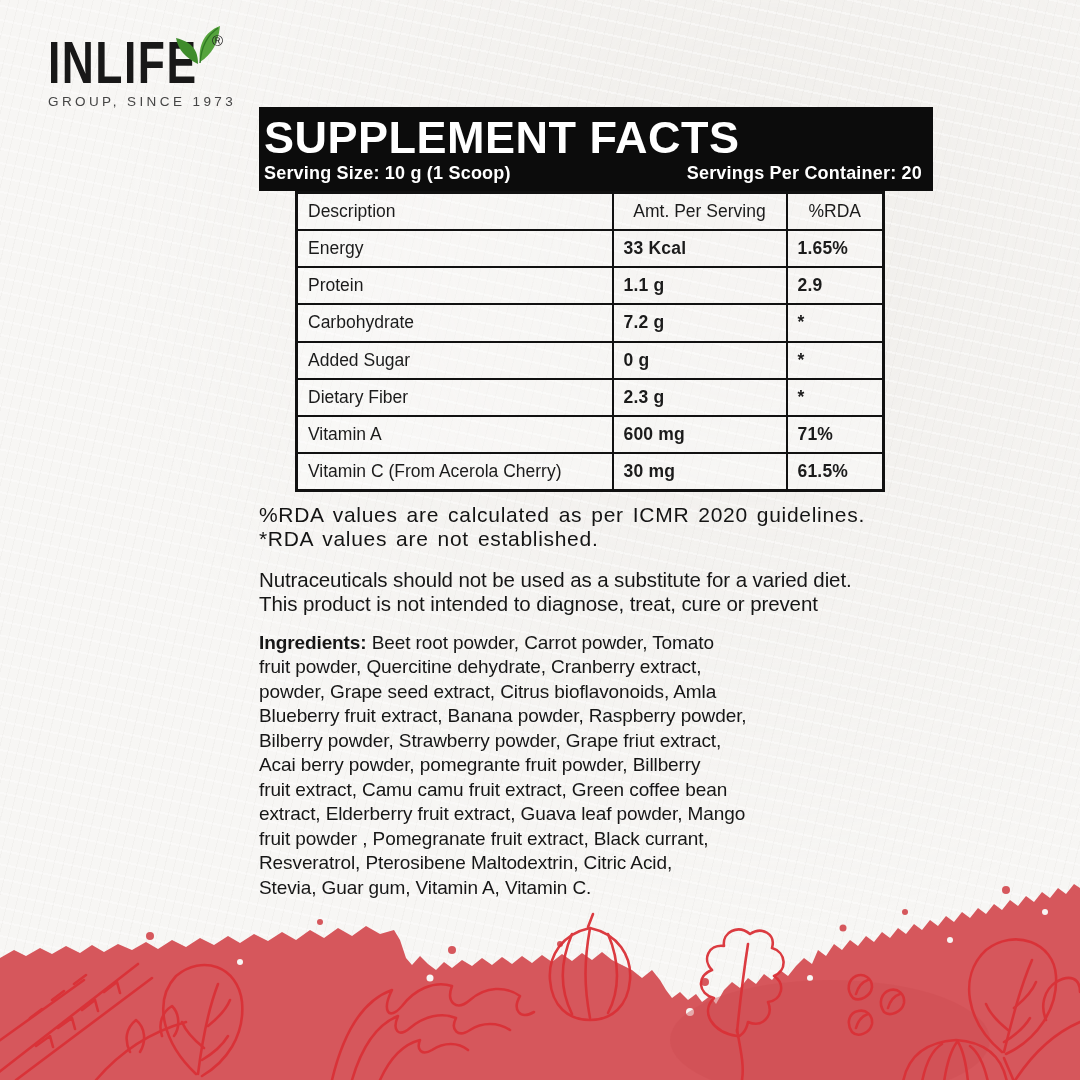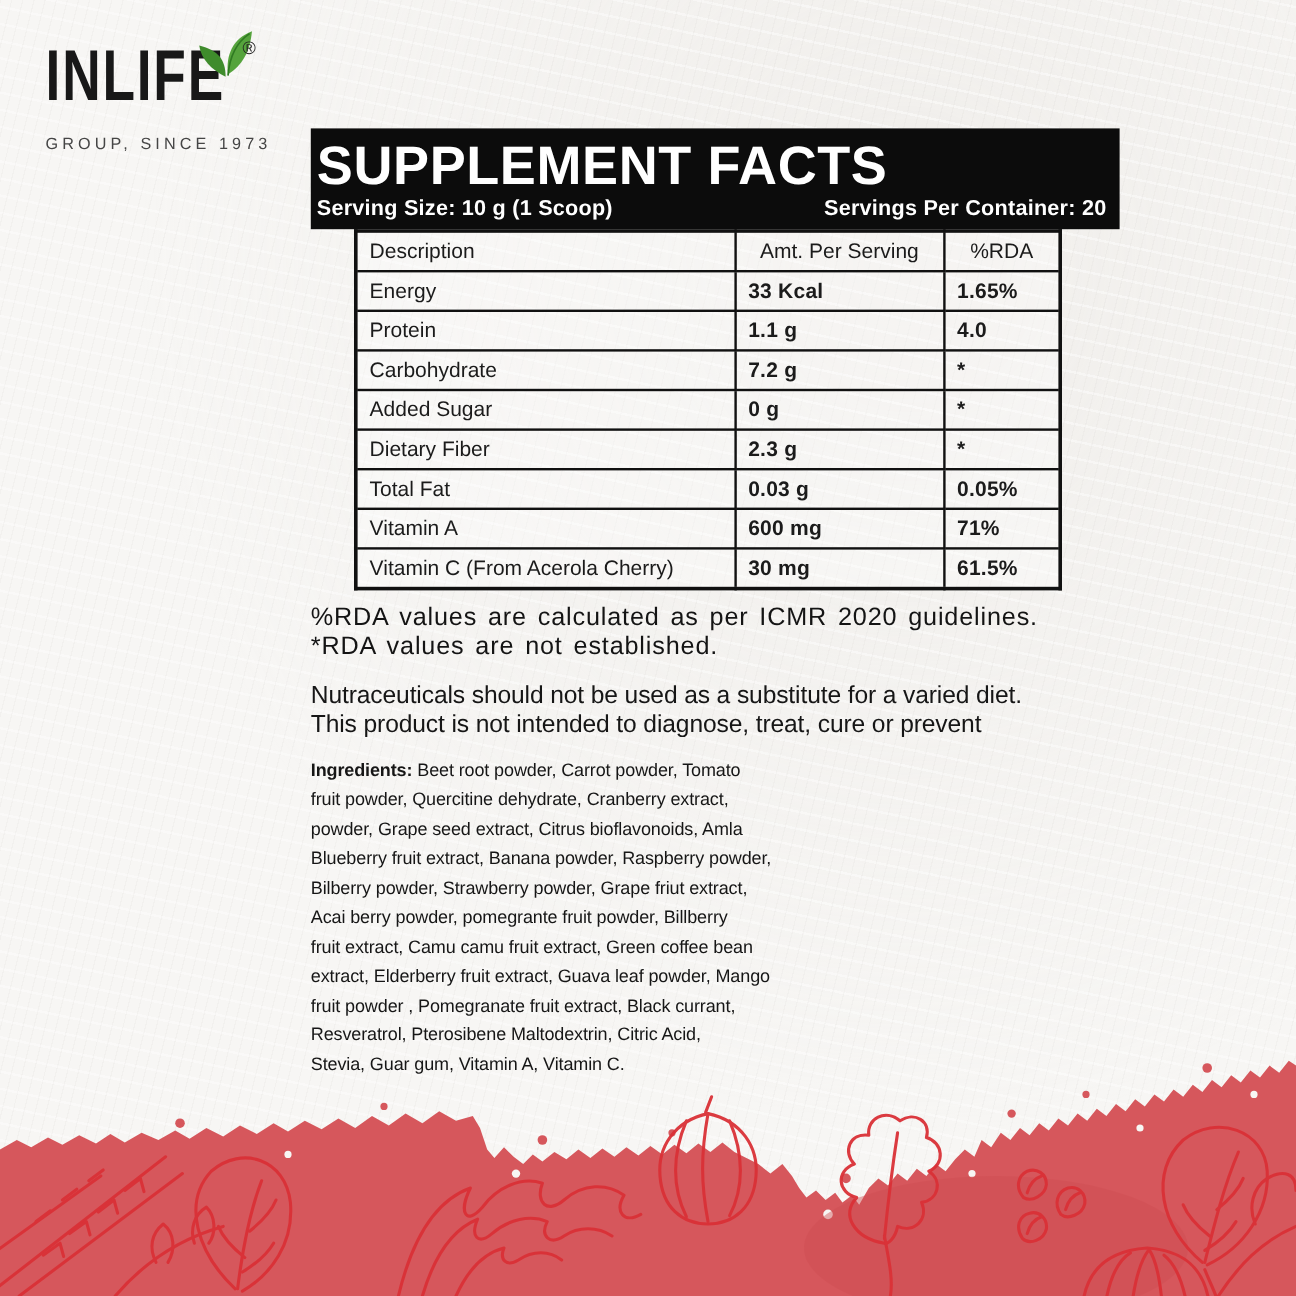--- a/index.html
+++ b/index.html
@@ -7,44 +7,44 @@
   body { font-family:"Liberation Sans", sans-serif; color:#1b1b1b; }
   .canvas { position:relative; width:1080px; height:1080px; background:#f7f6f4; overflow:hidden; }
   .canvas::before { content:""; position:absolute; inset:0; pointer-events:none;
     background:
       repeating-linear-gradient(104deg, rgba(120,115,108,0.05) 0 1px, transparent 1px 9px),
       repeating-linear-gradient(12deg, rgba(255,255,255,0.5) 0 2px, transparent 2px 14px),
       radial-gradient(ellipse at 70% 20%, rgba(235,232,228,0.8) 0%, transparent 60%);
     opacity:.7; }
 
   
-  .logo { position:absolute; left:38px; top:34px; }
+  .logo { position:absolute; left:48px; top:34px; }
   .wordmark-row { position:relative; display:flex; align-items:flex-start; }
   .wordmark { font-weight:700; font-size:60px; line-height:58px; letter-spacing:2px; color:#181818;
     transform:scaleX(0.74); transform-origin:left top; white-space:nowrap; }
   .reg { position:absolute; left:164px; top:-2px; font-size:15px; color:#222; font-weight:400; }
   .leaf-wrap { position:absolute; left:122px; top:-12px; width:52px; height:46px; }
-  .tagline { margin-top:20px; font-size:13.5px; letter-spacing:3.4px; color:#454545; font-weight:400; white-space:nowrap; }
+  .tagline { margin-top:2px; font-size:13.5px; letter-spacing:3.4px; color:#454545; font-weight:400; white-space:nowrap; }
 
   
   .sheet { position:absolute; left:259px; top:107px; width:622px; }
   .facts-header { width:674px; background:#0c0c0c; color:#fff; padding:8px 11px 7px 5px; }
   .facts-title { font-size:45px; font-weight:700; letter-spacing:0.5px; line-height:46px; white-space:nowrap; }
   .serving-row { display:flex; justify-content:space-between; margin-top:2px; font-size:18px; font-weight:700; letter-spacing:0.2px;text-align:center; }
 
   table.facts { width:587px; height:301px; border-collapse:collapse; border:3px solid #111; table-layout:fixed; background:rgba(255,255,255,0.35);margin-left:36px; }
   table.facts td, table.facts th { border:2.5px solid #111; font-size:17.5px; padding:0 10px; height:33px; }
   col.c-desc { width:316px; } col.c-amt { width:174px; } col.c-rda { width:97px; }
   th { font-weight:400; text-align:left; }
   th.center, td.center { text-align:center; padding:0 4px; }
   td.val { font-weight:700; padding:0 4px; letter-spacing:0.2px; }
 
   .notes { margin-top:11px; font-size:21px; letter-spacing:0.7px; word-spacing:2.5px; line-height:23.5px; color:#141414; }
   .para { margin-top:18px; font-size:20.5px; line-height:24.4px; letter-spacing:-0.1px; color:#161616; }
-  .ingredients { margin-top:14px; font-size:15px; line-height:24.5px; letter-spacing:-0.1px; color:#161616; }
+  .ingredients { margin-top:14px; font-size:19px; line-height:24.5px; letter-spacing:-0.1px; color:#161616; }
   .ingredients b { font-weight:700; }
 
   
   .band { position:absolute; left:0; bottom:0; width:1080px; height:210px; }
 </style>
 </head>
 <body>
 
 <div class="canvas">
 
@@ -86,41 +86,36 @@
         <th class="center">%RDA</th>
       </tr>
       <tr>
         <td>Energy</td>
         <td class="val">33 Kcal</td>
         <td class="val">1.65%</td>
       </tr>
       <tr>
         <td>Protein</td>
         <td class="val">1.1 g</td>
-        <td class="val">4.0</td>
+        <td class="val">2.9</td>
       </tr>
       <tr>
         <td>Carbohydrate</td>
         <td class="val">7.2 g</td>
         <td class="val">*</td>
       </tr>
       <tr>
         <td>Added Sugar</td>
         <td class="val">0 g</td>
         <td class="val">*</td>
       </tr>
       <tr>
         <td>Dietary Fiber</td>
         <td class="val">2.3 g</td>
         <td class="val">*</td>
-      </tr>
-      <tr>
-        <td>Total Fat</td>
-        <td class="val">0.03 g</td>
-        <td class="val">0.05%</td>
       </tr>
       <tr>
         <td>Vitamin A</td>
         <td class="val">600 mg</td>
         <td class="val">71%</td>
       </tr>
       <tr>
         <td>Vitamin C (From Acerola Cherry)</td>
         <td class="val">30 mg</td>
         <td class="val">61.5%</td>

